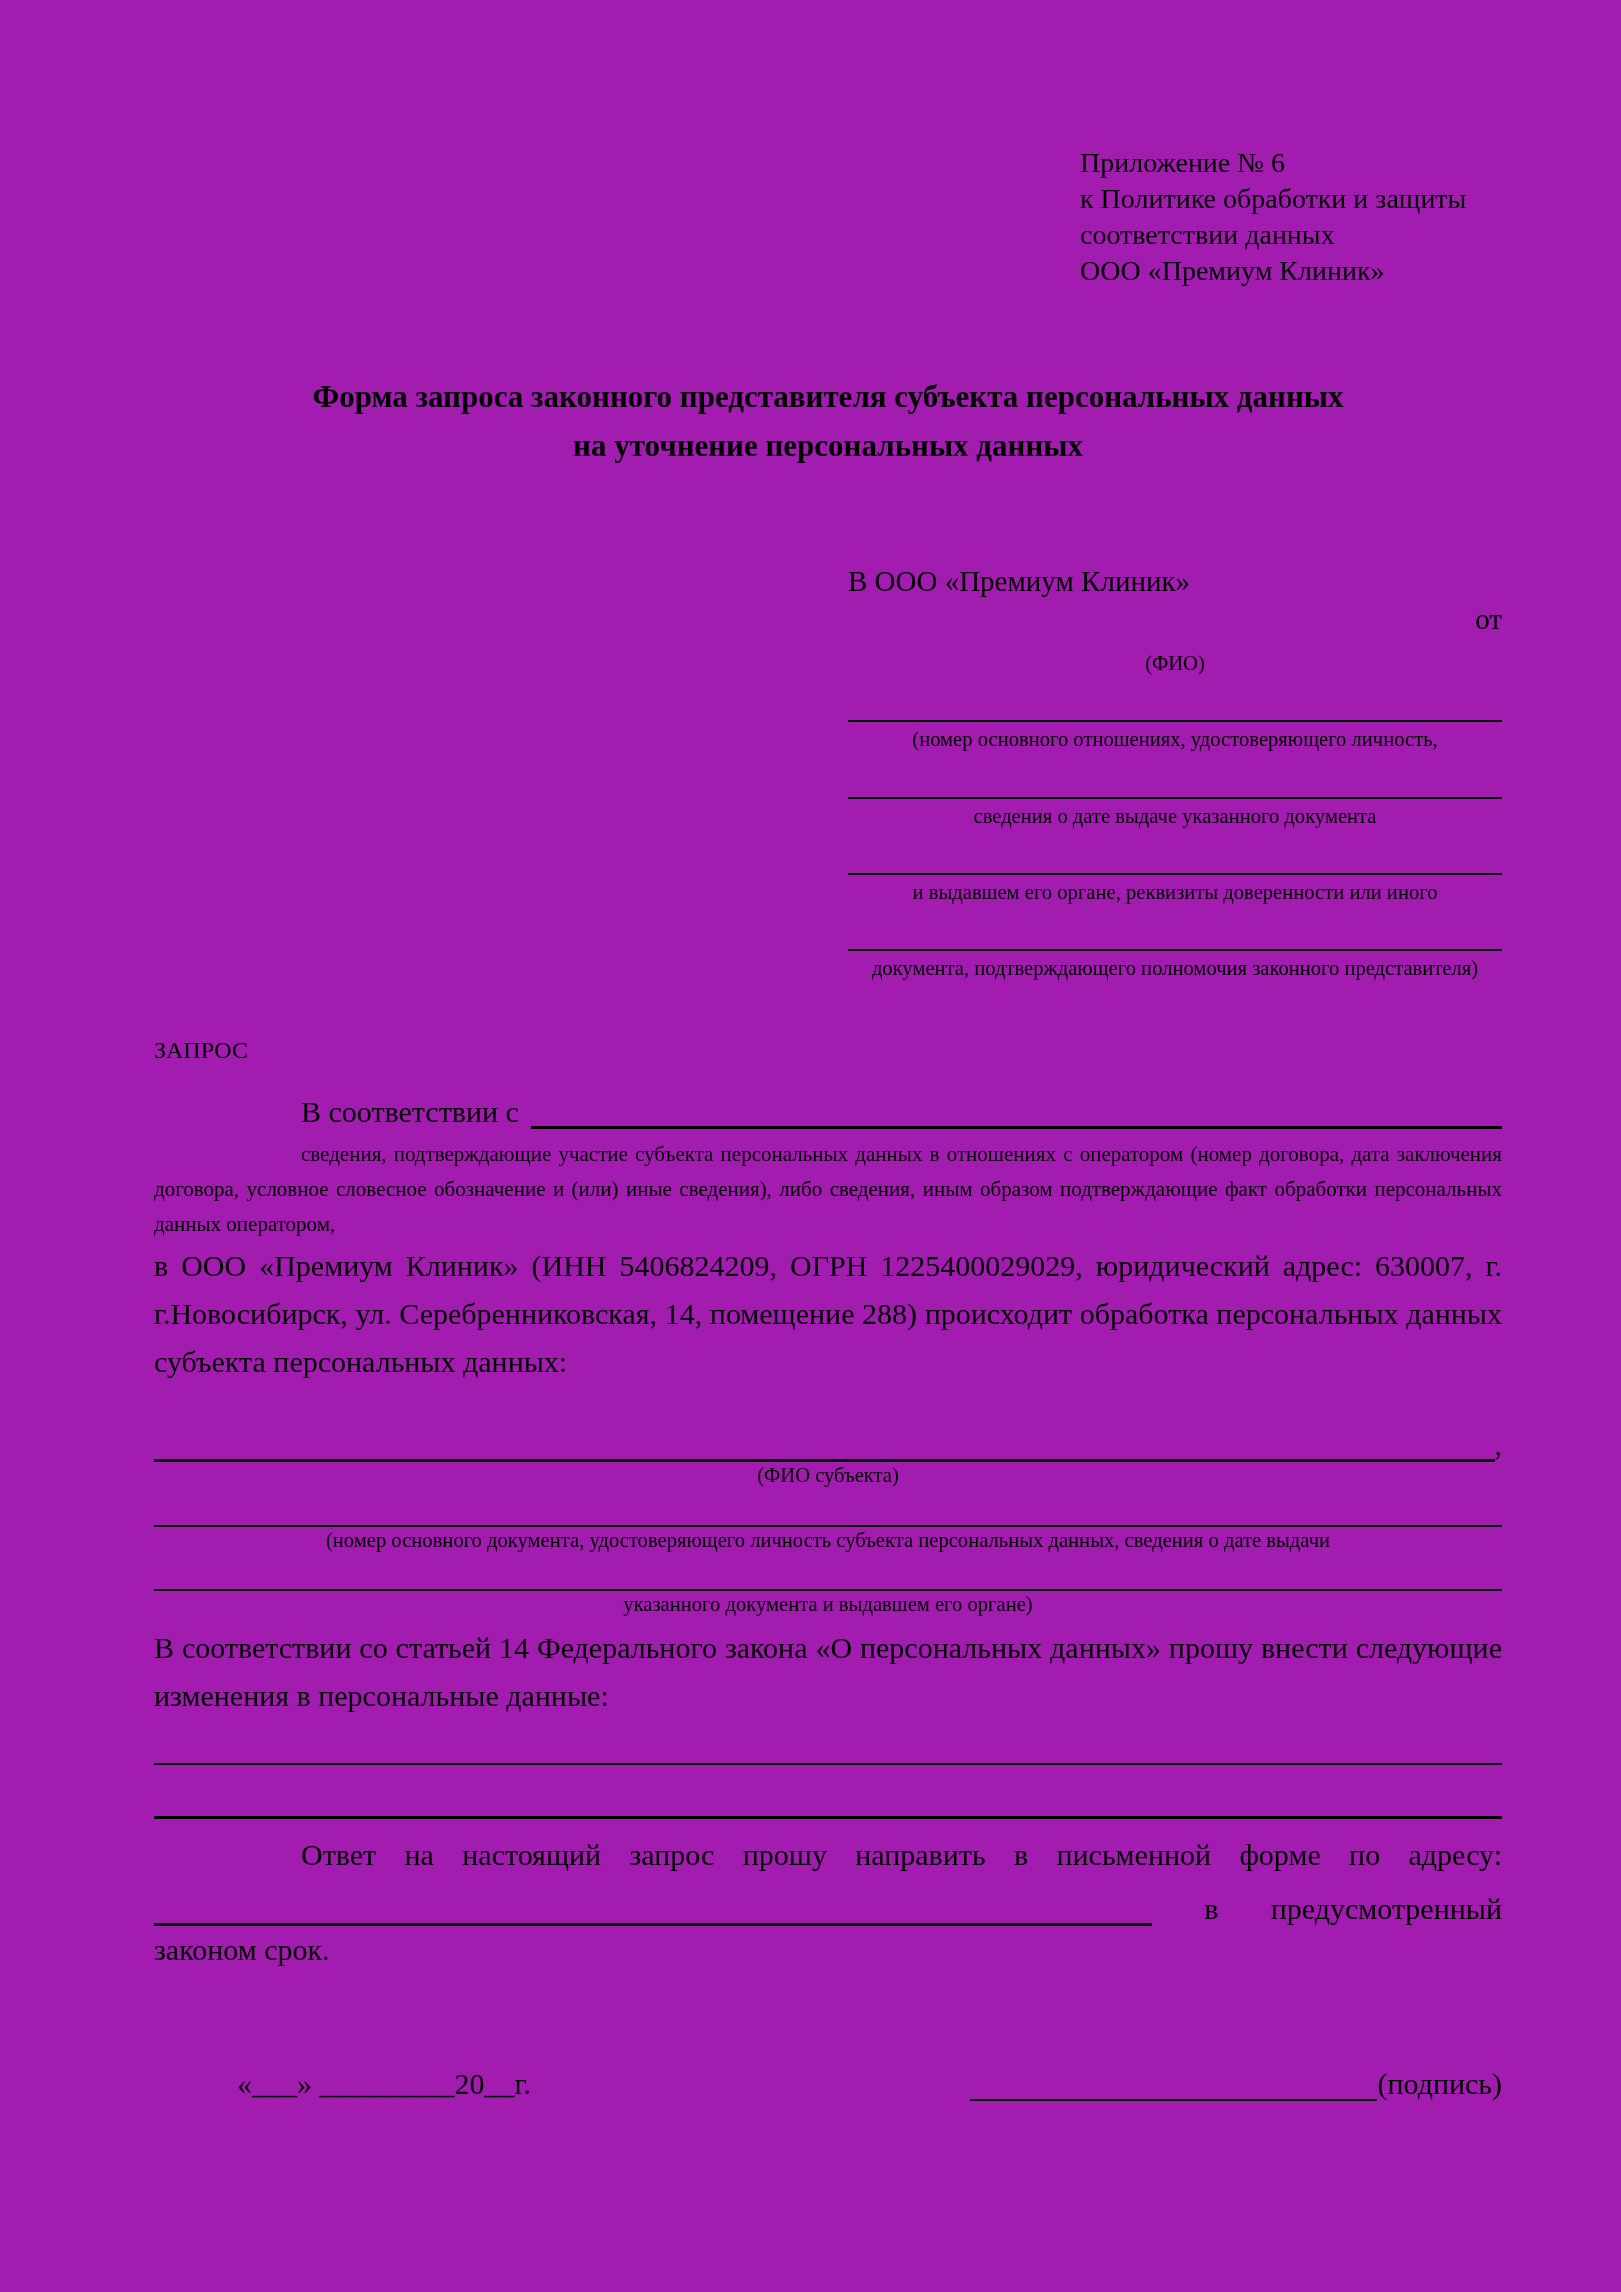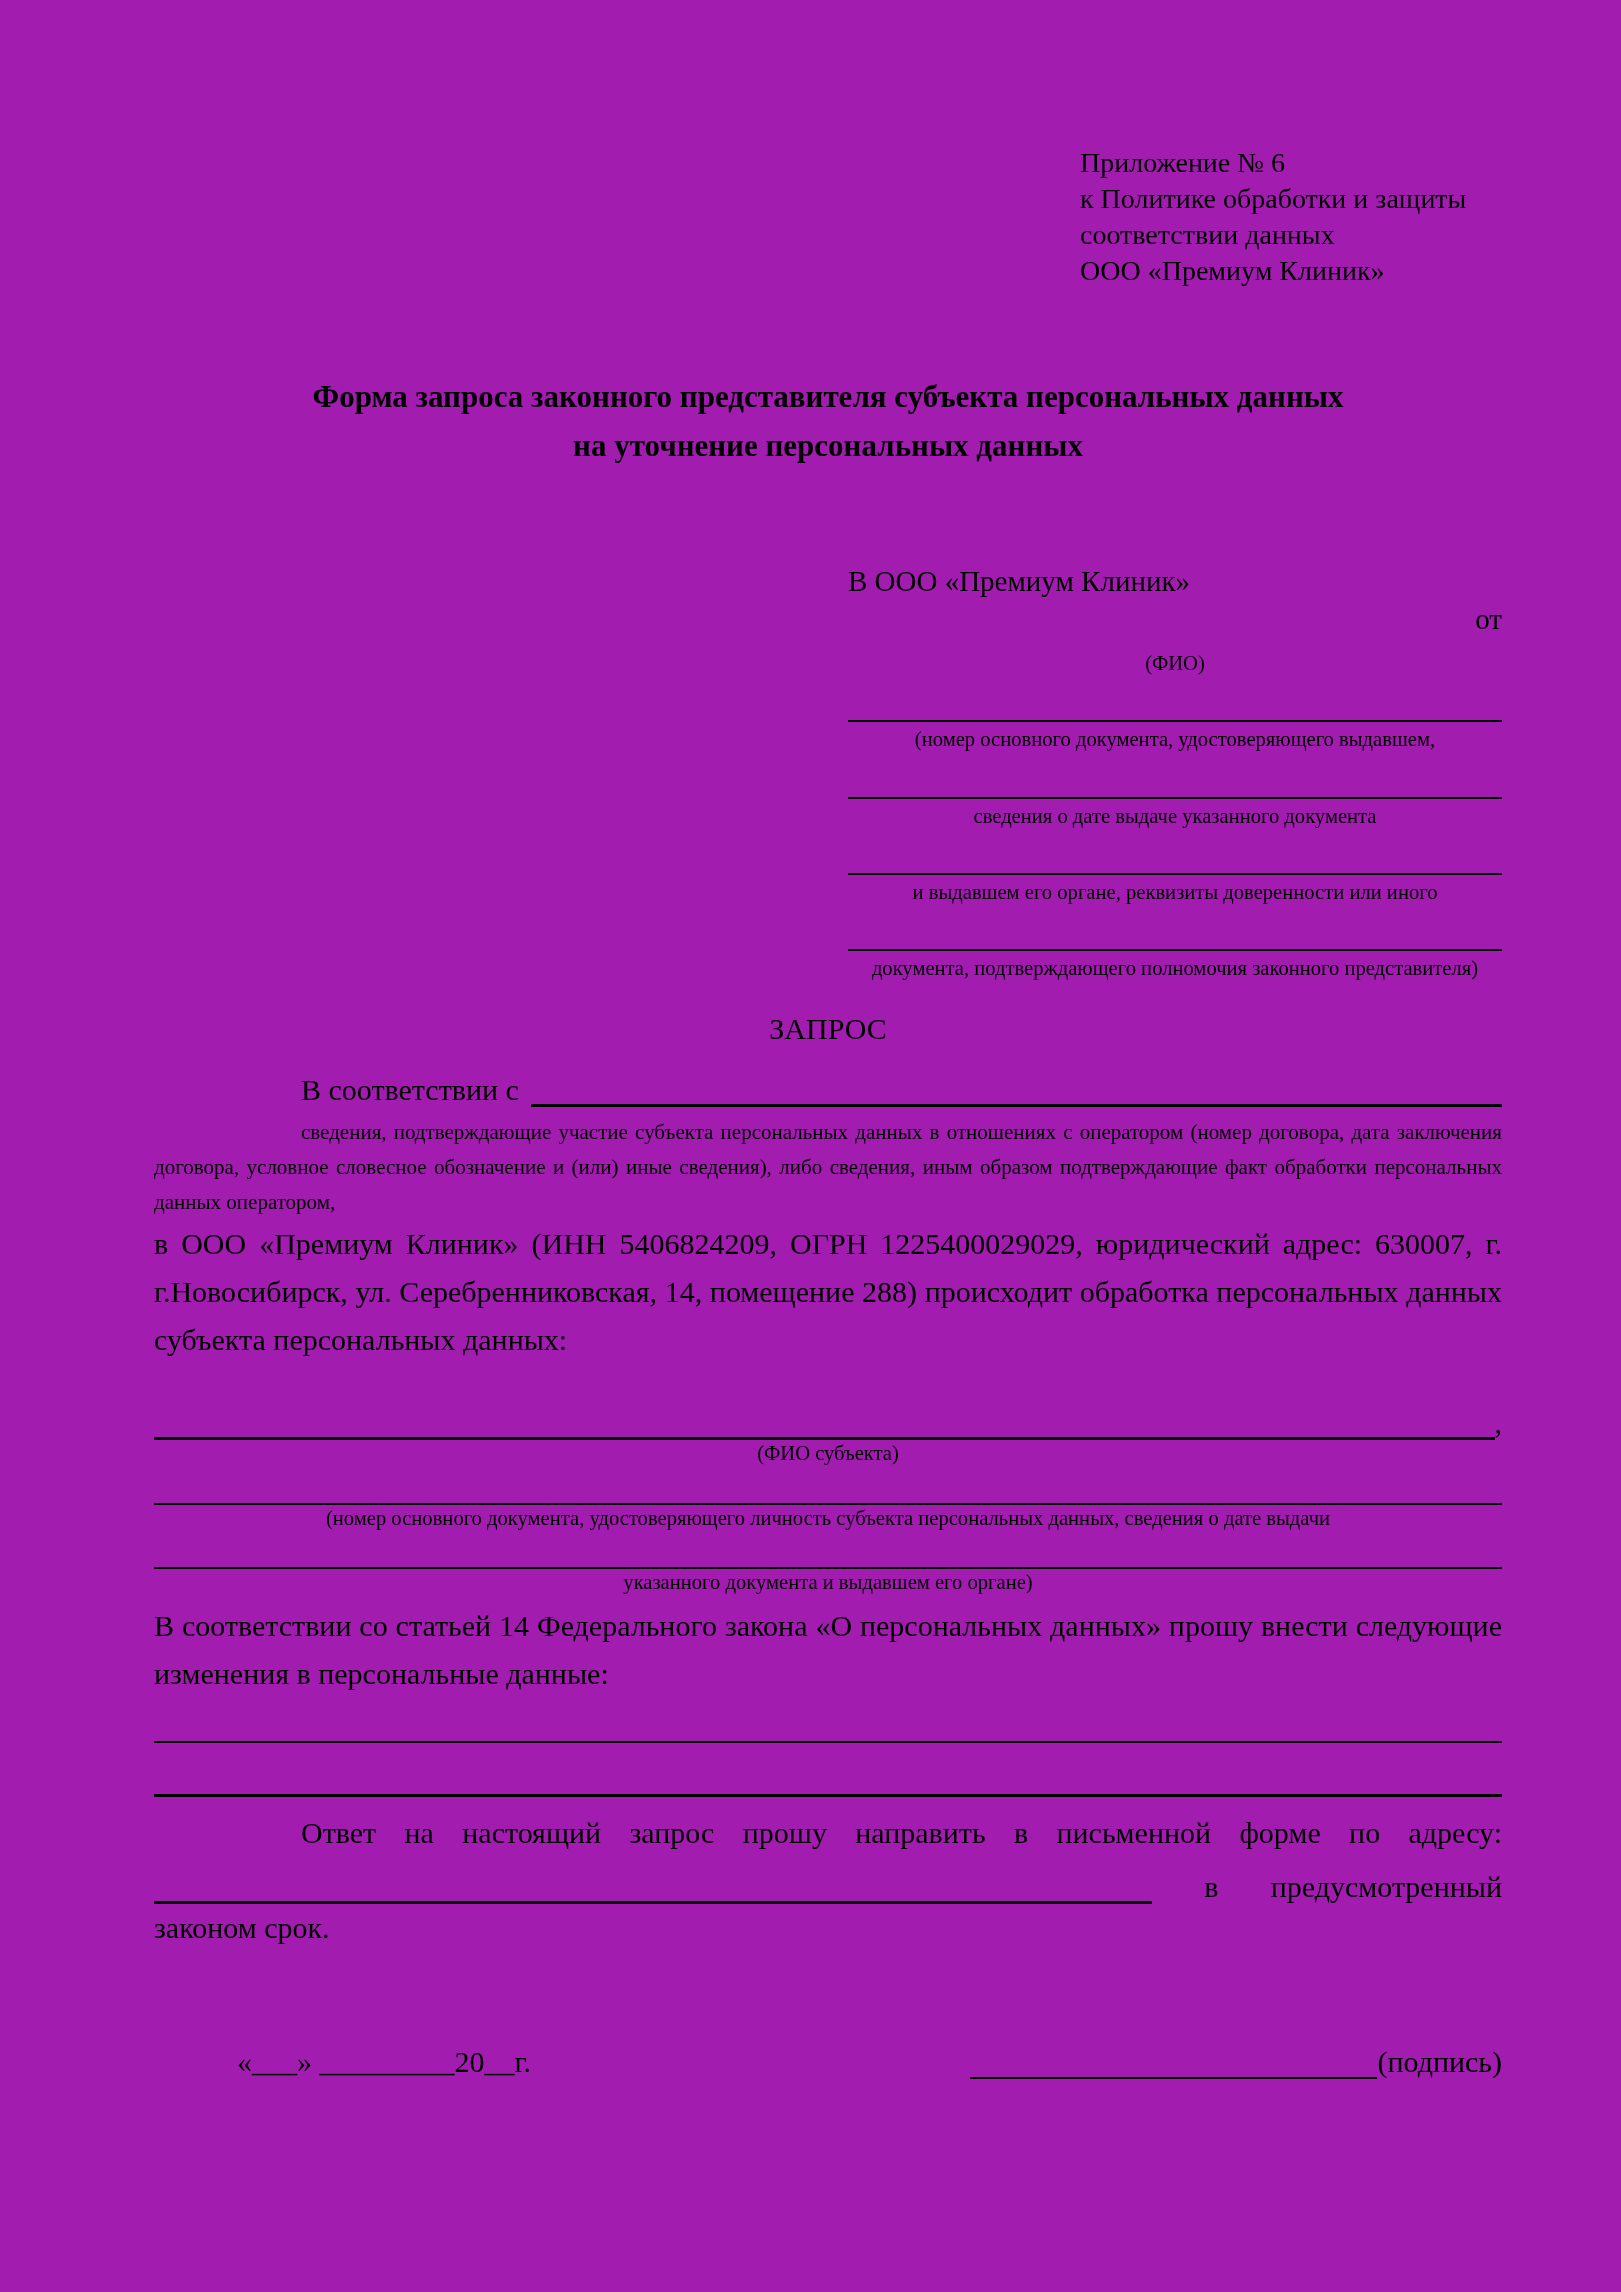--- a/index.html
+++ b/index.html
@@ -58,23 +58,23 @@
     text-align:center;
   }
   .blank-line{
     border-bottom:2.9px solid #000;
     height:0;
   }
   .addressee .blank-line{margin-top:43px;margin-bottom:3.9px;}
   .addressee .cap{margin-top:2px;}
   
   .zapros{
-    margin-top:23px;
-    text-align:center;
-    font-size:30px;
+    margin-top:45px;
+    text-align:left;
+    font-size:24px;
     line-height:45px;
   }
   .intro-row{
     display:flex;
     align-items:flex-end;
     padding-left:147px;
     margin-top:9.8px;
     font-size:30px;
     height:47px;
     gap:11.8px;
@@ -169,21 +169,21 @@
 
     <div class="addressee">
       <div class="to-line">В ООО «Премиум Клиник»</div>
       <div class="from-row">
         <span>от</span>
         <span class="fill"></span>
       </div>
       <div class="cap">(ФИО)</div>
 
       <div class="blank-line"></div>
-      <div class="cap">(номер основного документа, удостоверяющего выдавшем,</div>
+      <div class="cap">(номер основного отношениях, удостоверяющего личность,</div>
 
       <div class="blank-line"></div>
       <div class="cap">сведения о дате выдаче указанного документа</div>
 
       <div class="blank-line"></div>
       <div class="cap">и выдавшем его органе, реквизиты доверенности или иного</div>
 
       <div class="blank-line"></div>
       <div class="cap">документа, подтверждающего полномочия законного представителя)</div>
     </div>

